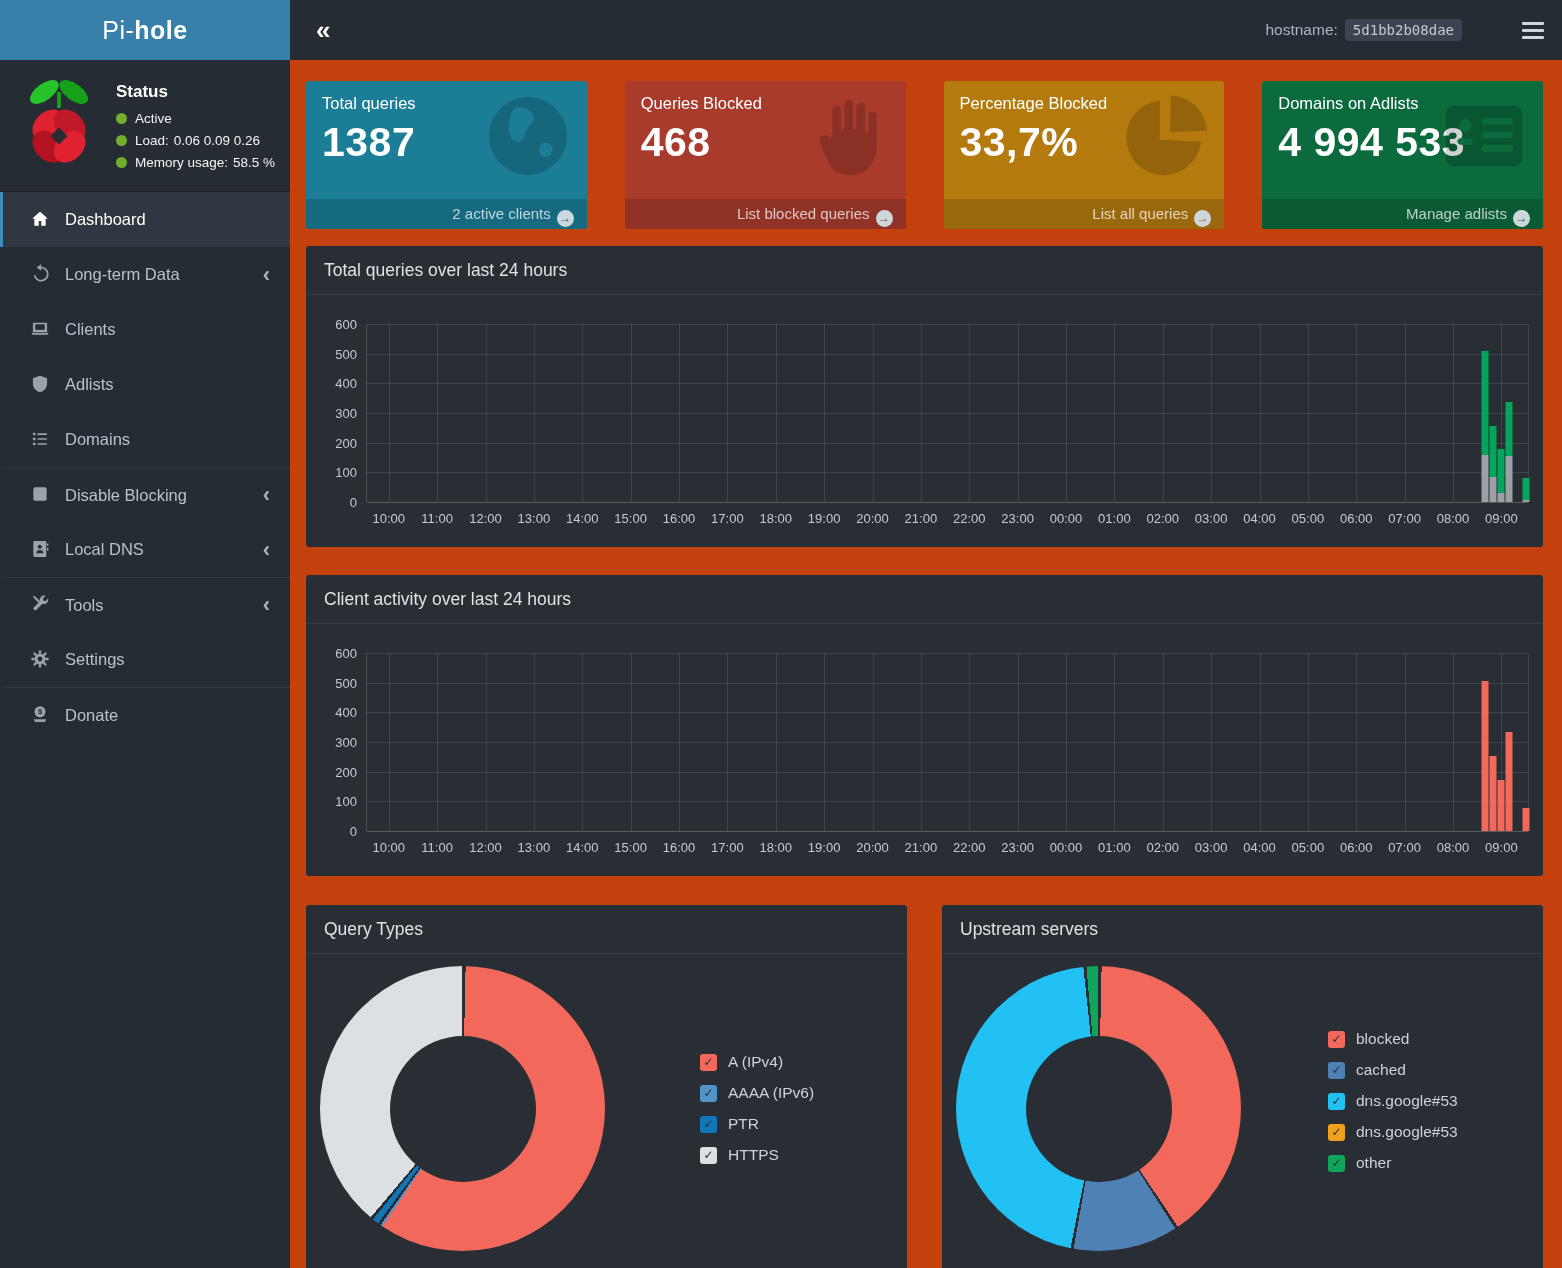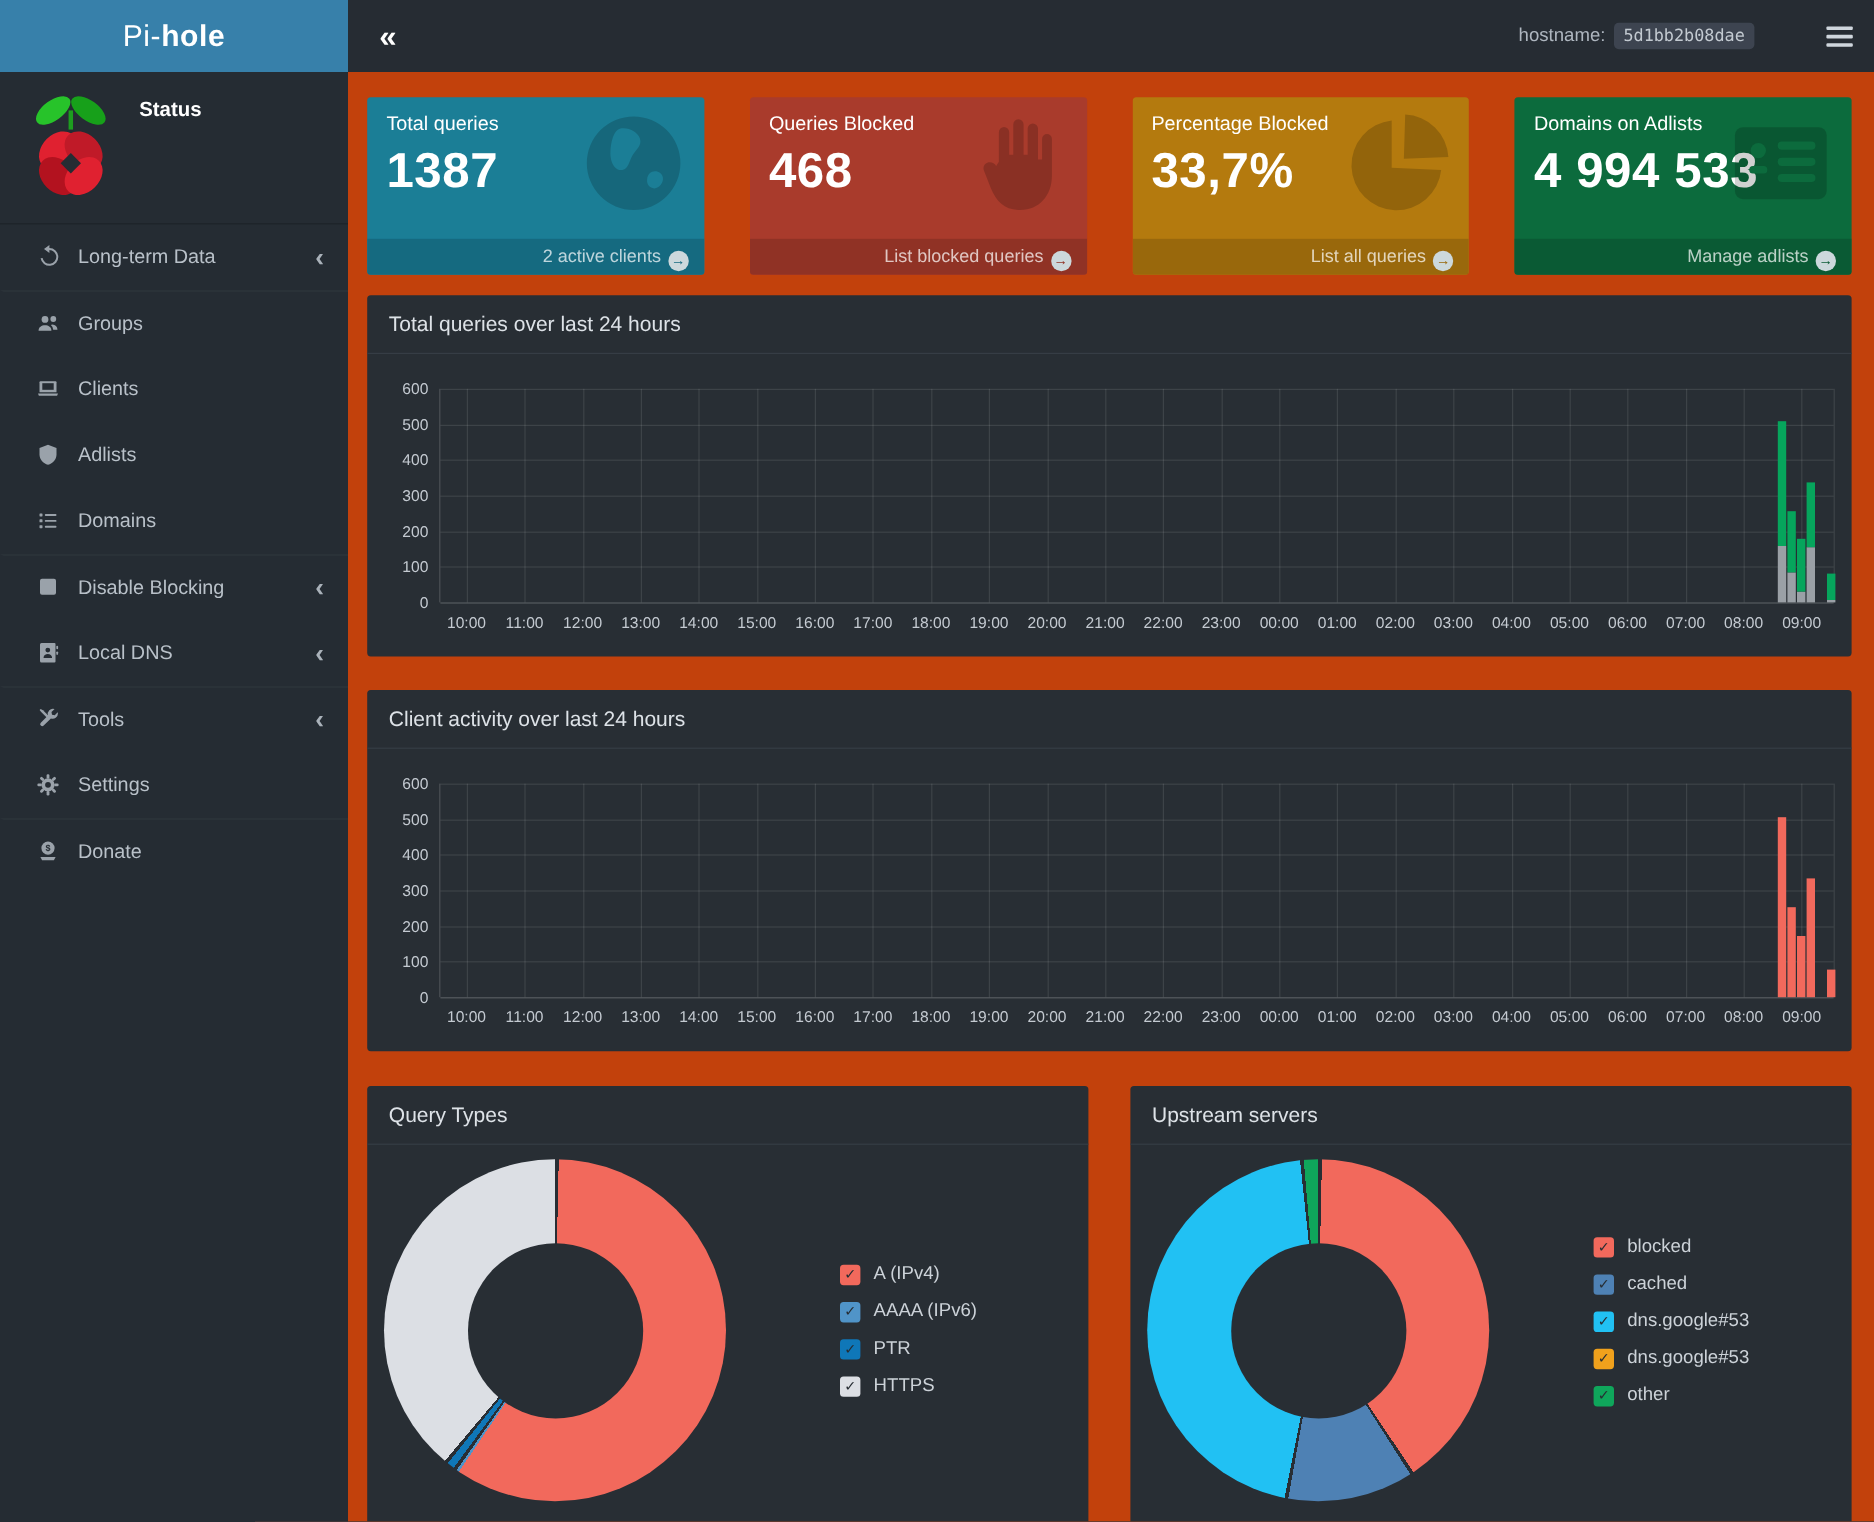--- a/index.html
+++ b/index.html
@@ -103,42 +103,55 @@
         <ellipse cx="21" cy="12" rx="12.5" ry="6.2" fill="#27c32a" transform="rotate(-36 21 12)"></ellipse>
         <ellipse cx="43" cy="12" rx="12.5" ry="6.2" fill="#17a01a" transform="rotate(36 43 12)"></ellipse>
         <ellipse cx="24" cy="37" rx="13.5" ry="10" fill="#e02130" transform="rotate(-45 24 37)"></ellipse>
         <ellipse cx="40" cy="37" rx="13.5" ry="10" fill="#c01a28" transform="rotate(45 40 37)"></ellipse>
         <ellipse cx="24" cy="53" rx="13.5" ry="10" fill="#b3121f" transform="rotate(45 24 53)"></ellipse>
         <ellipse cx="40" cy="53" rx="13.5" ry="10" fill="#e02130" transform="rotate(-45 40 53)"></ellipse>
         <rect x="27.5" y="40.5" width="9" height="9" fill="#252c33" transform="rotate(45 32 45)"></rect>
       </svg>
       <div class="status">
         <div class="status-title">Status</div>
+        <div id="status-rows">
+            <div class="status-row">
+              <span class="dot" style="--dot:#71b02d"></span>
+              <span>Active</span>
+            </div>
+            <div class="status-row">
+              <span class="dot" style="--dot:#71b02d"></span>
+              <span>Load:</span>
+              <span class="val">0.06  0.09  0.26</span>
+            </div>
+            <div class="status-row">
+              <span class="dot" style="--dot:#71b02d"></span>
+              <span>Memory usage:</span>
+              <span class="val">58.5 %</span>
+            </div>
+          </div>
       </div>
     </div>
     <nav id="sidebar-nav">
+        <a class="nav-item active">
+          <span class="icon">
+            <svg viewBox="0 0 24 24" fill="currentColor">
+              <path d="M12 3.2 2.6 11.4h2.6V20h5.3v-5.6h3v5.6h5.3v-8.6h2.6z"></path>
+            </svg>
+          </span>
+          <span>Dashboard</span>
+        </a>
         <a class="nav-item">
           <span class="icon">
             <svg viewBox="0 0 24 24" fill="currentColor">
               <path d="M13.4 3.2a8.9 8.9 0 1 1-8.8 10.3l2-.3a6.9 6.9 0 1 0 6.8-8v3L8 4.1 13.4.2z"></path>
             </svg>
           </span>
           <span>Long-term Data</span>
           <span class="chev">‹</span>
-        </a>
-        <a class="nav-item section">
-          <span class="icon">
-            <svg viewBox="0 0 24 24" fill="currentColor">
-              <circle cx="9" cy="8.6" r="3.4"></circle>
-              <path d="M2.6 19.6c0-3.1 2.9-5.1 6.4-5.1s6.4 2 6.4 5.1v.4H2.6z"></path>
-              <circle cx="17.3" cy="8.2" r="2.9"></circle>
-              <path d="M16.4 13.8c2.9.3 5 2.1 5 4.7v.5h-4.2a6.6 6.6 0 0 0-2.3-4.7c.4-.3 1-.5 1.5-.5z"></path>
-            </svg>
-          </span>
-          <span>Groups</span>
         </a>
         <a class="nav-item">
           <span class="icon">
             <svg viewBox="0 0 24 24" fill="currentColor">
               <path d="M4.5 4.5h15a1 1 0 0 1 1 1v10h-17v-10a1 1 0 0 1 1-1z"></path>
               <rect x="6.3" y="6.4" width="11.4" height="6.6" fill="#252c33"></rect>
               <path d="M2 16.6h20l-.9 2.4H2.9z"></path>
             </svg>
           </span>
           <span>Clients</span>

